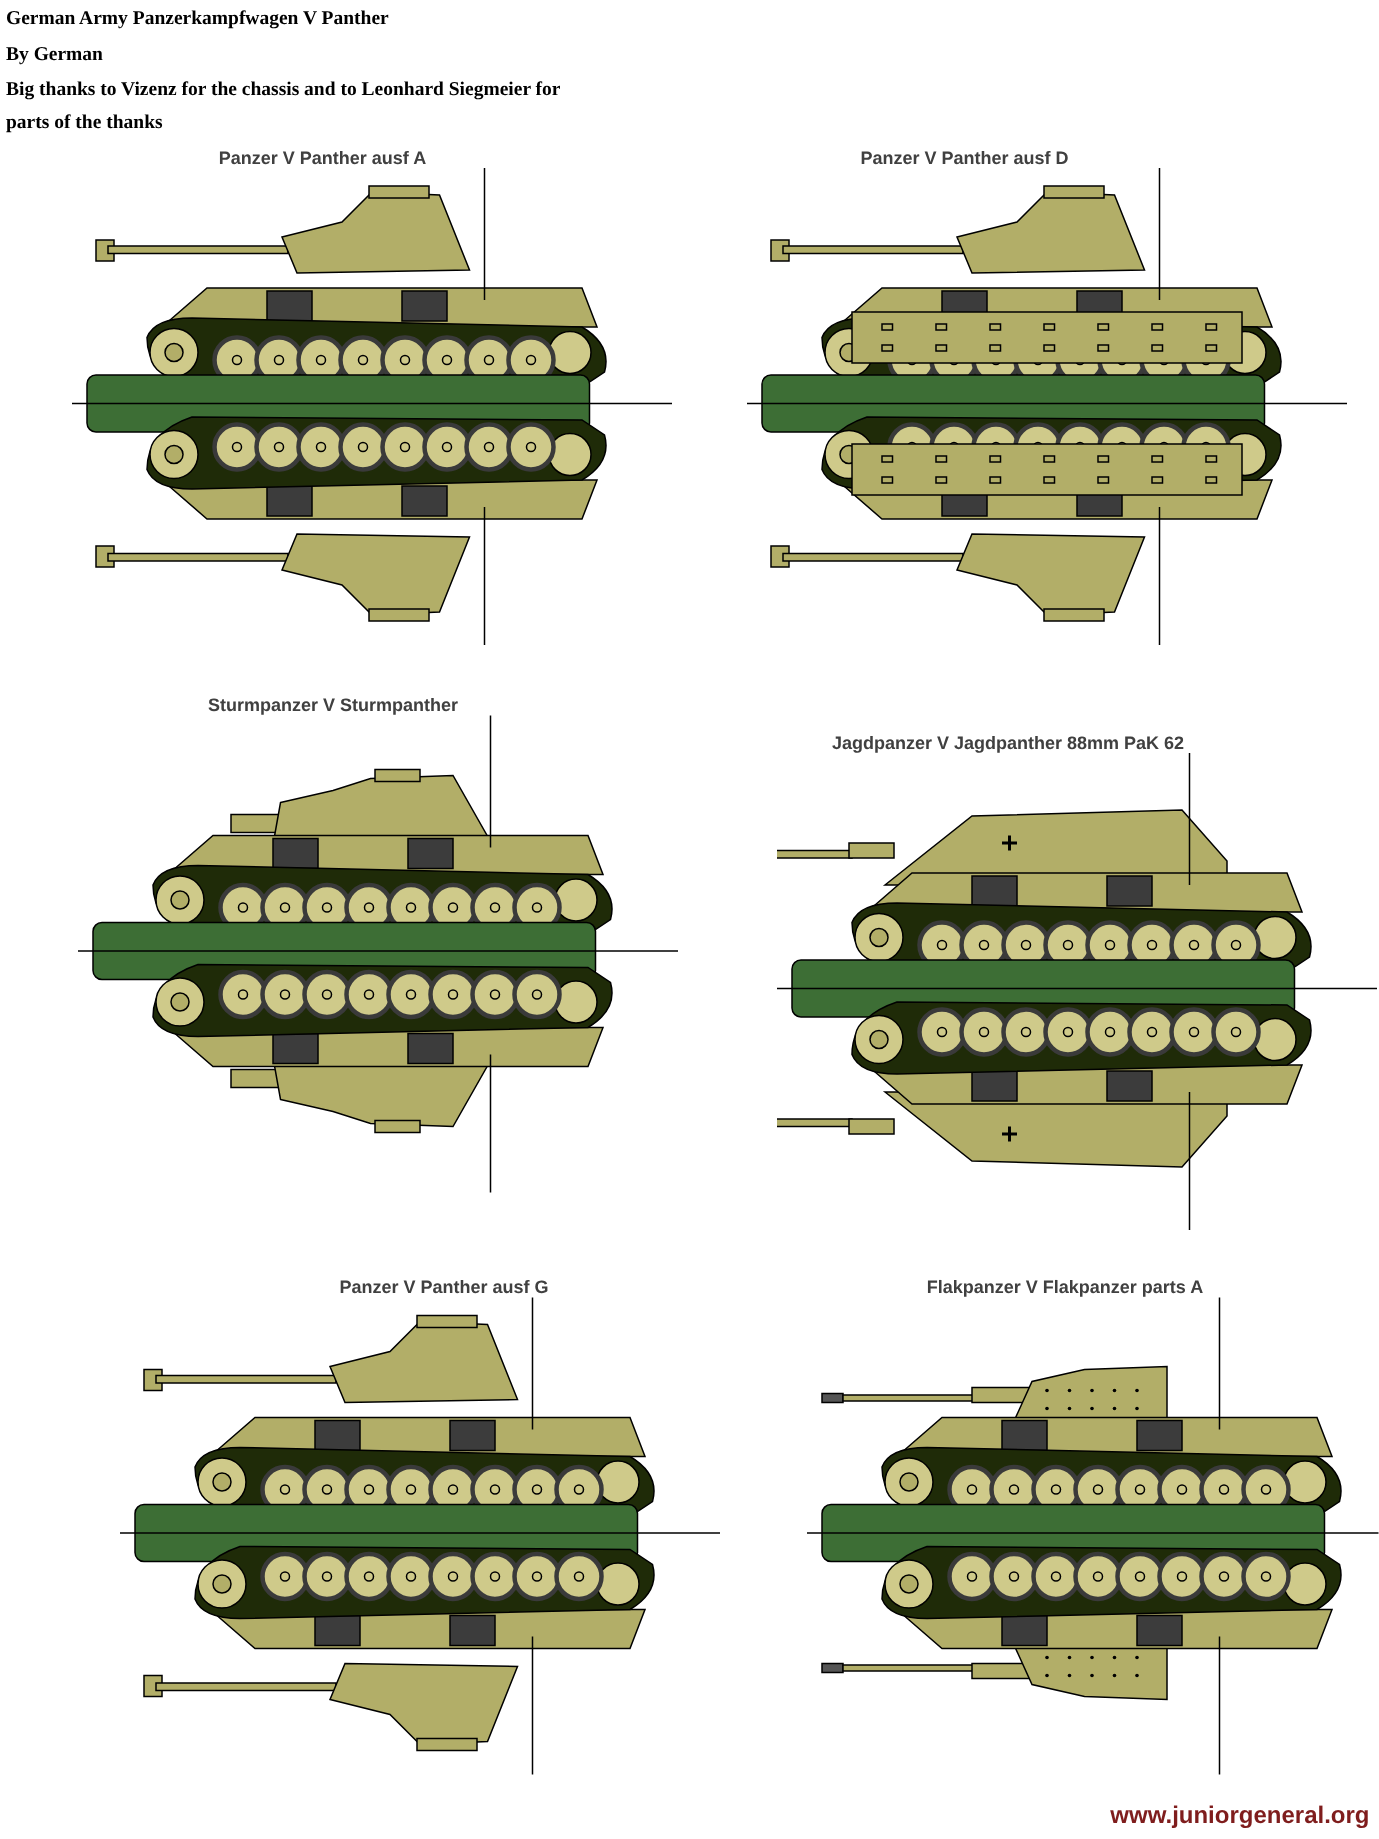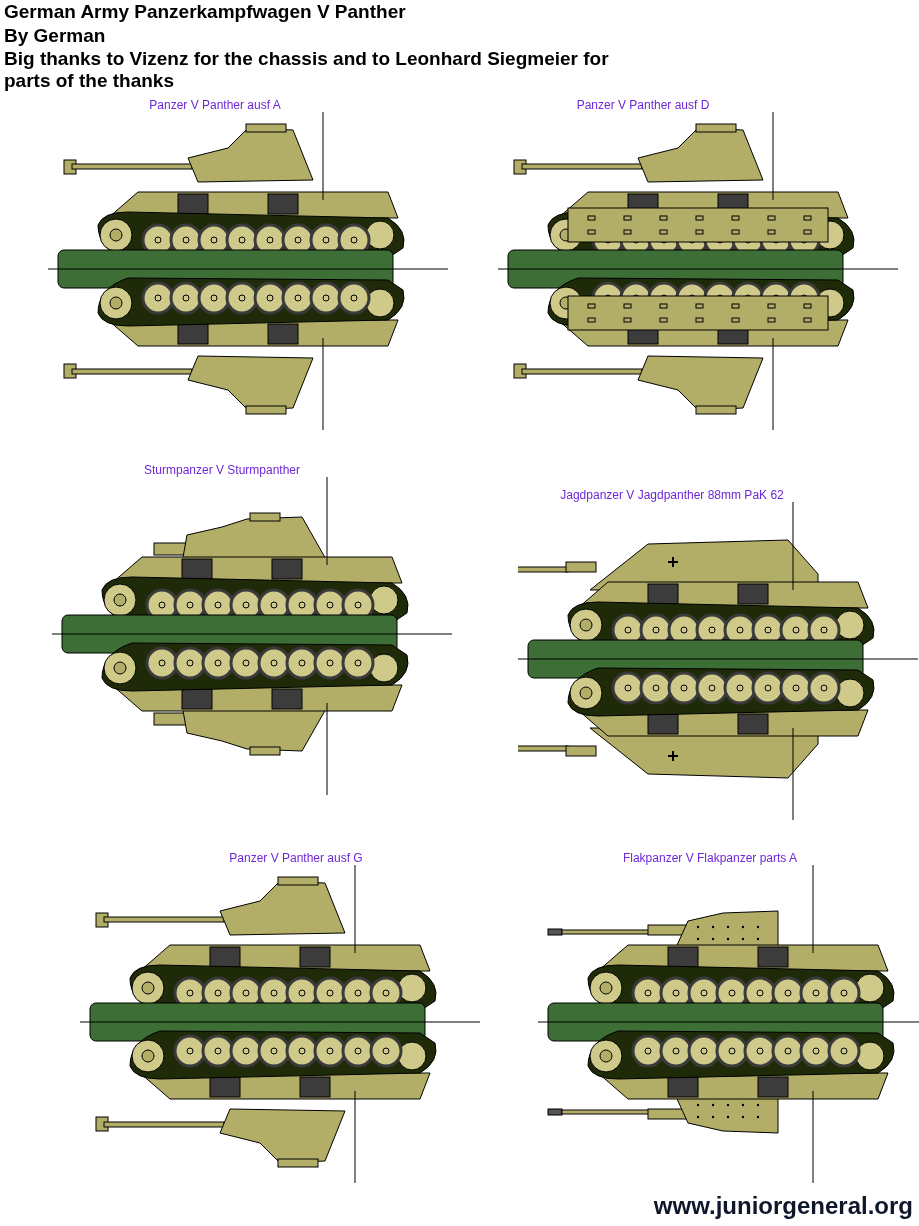--- a/index.html
+++ b/index.html
@@ -1,20 +1,20 @@
 <!DOCTYPE html>
 <html><head>
 <meta charset="utf-8">
 <style>
   html, body { margin:0; padding:0; background:#ffffff; }
   body { width:919px; height:1226px; position:relative; overflow:hidden;
          font-family:"Liberation Sans", "DejaVu Sans", sans-serif; }
-  .hdr { position:absolute; left:4px; font-weight:bold; font-size:19px; color:#000; line-height:19px; white-space:nowrap; }
-  .lbl { position:absolute; font-weight:normal; font-size:12px; color:#6d28d9; white-space:nowrap; transform:translateX(-50%); }
-  .credit { position:absolute; right:6px; bottom:6px; font-weight:bold; font-size:24px; color:#0f172a; }
+  .hdr { position:absolute; left:4px; font-weight:bold; font-size:13px; color:#000; line-height:19px; white-space:nowrap;font-family:Liberation Serif, serif; }
+  .lbl { position:absolute; font-weight:bold; font-size:12px; color:#404040; white-space:nowrap; transform:translateX(-50%); }
+  .credit { position:absolute; right:6px; bottom:6px; font-weight:bold; font-size:16px; color:#7f1d1d; }
   .sheet { position:absolute; }
   svg { display:block; }
 </style>
 </head>
 <body>
 
 <div class="hdr" style="top:2px;">German Army Panzerkampfwagen V Panther</div>
 <div class="hdr" style="top:26px;">By German</div>
 <div class="hdr" style="top:49px;">Big thanks to Vizenz for the chassis and to Leonhard Siegmeier for</div>
 <div class="hdr" style="top:71px;">parts of the thanks</div>

